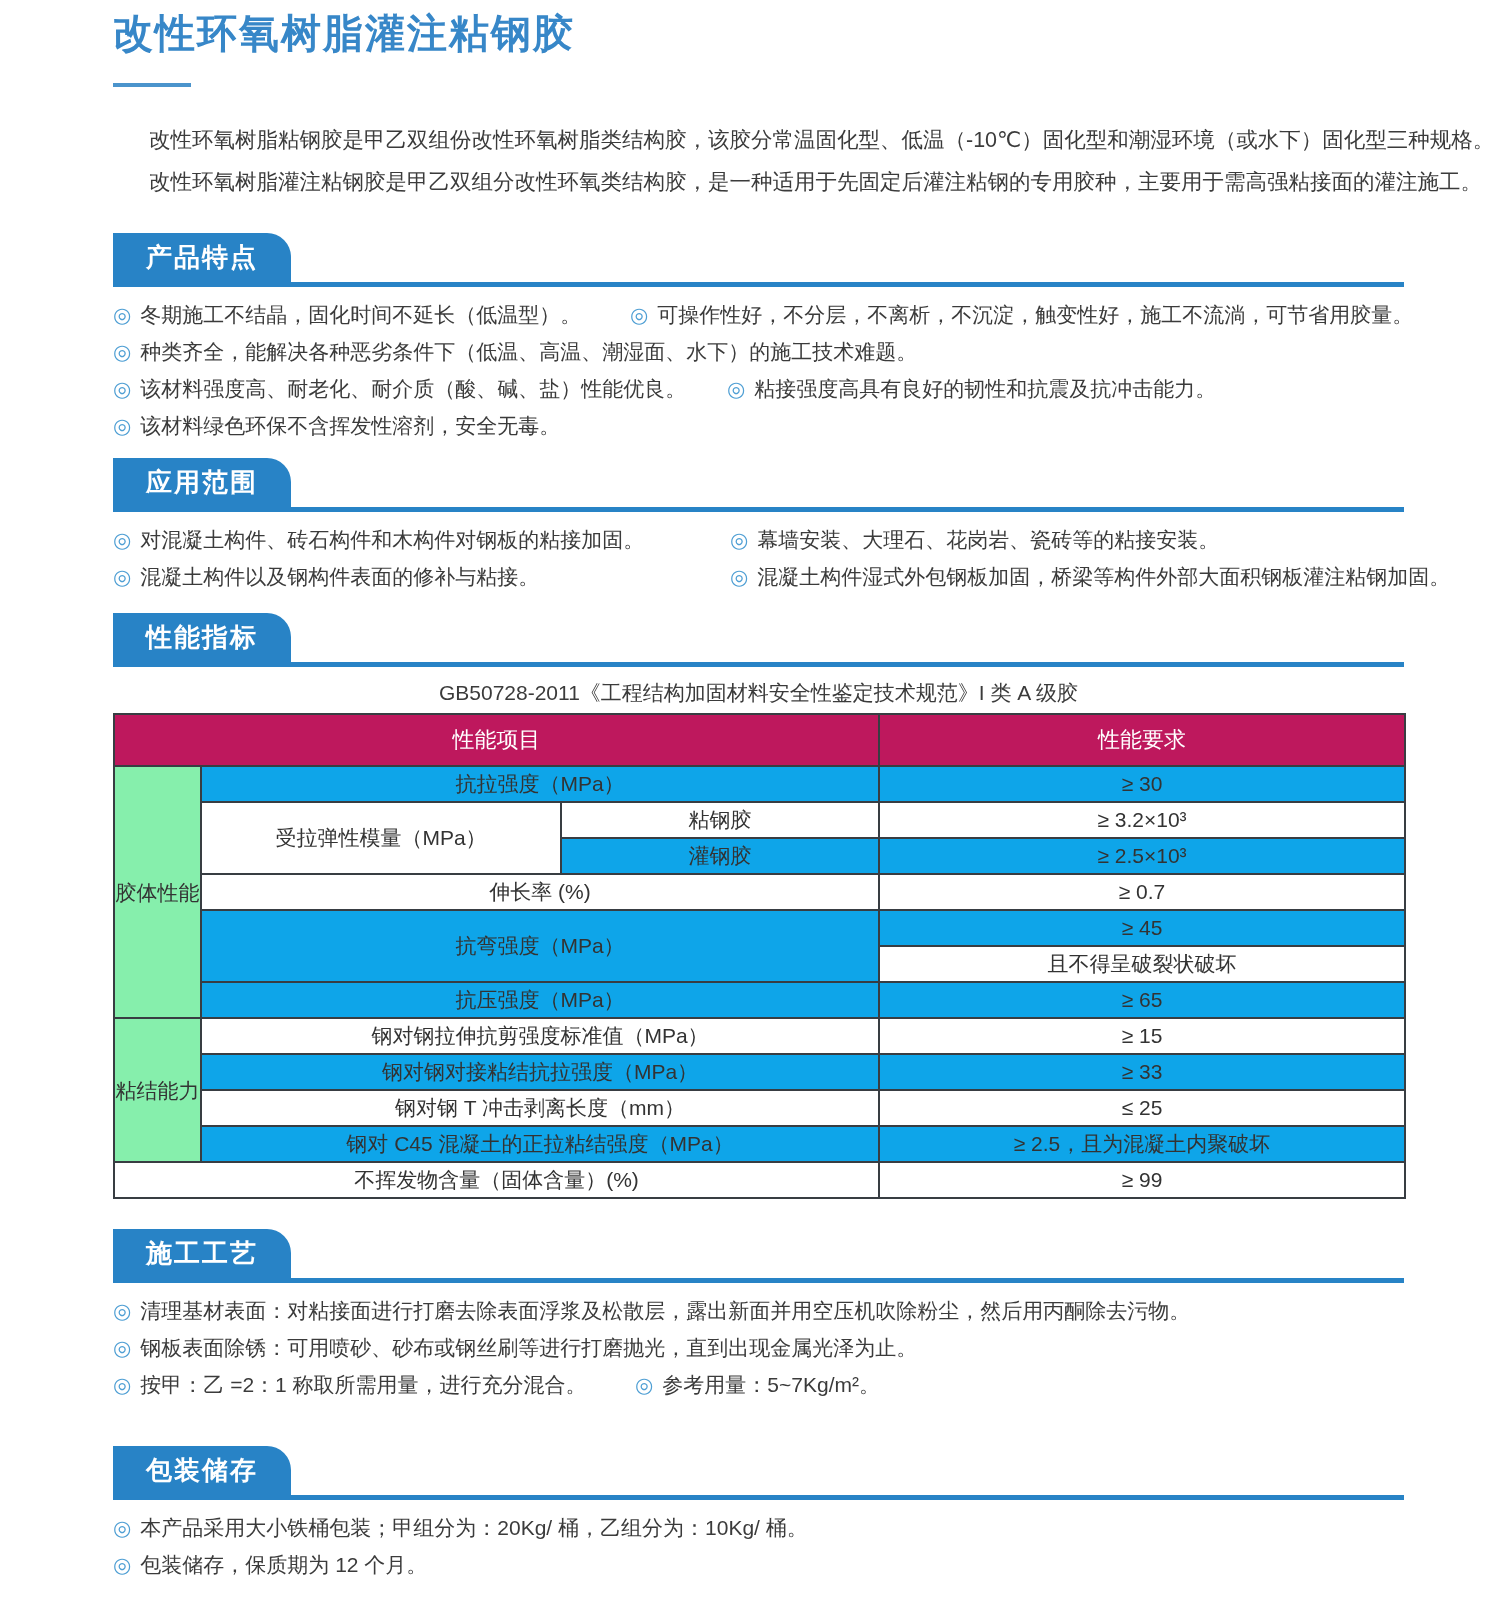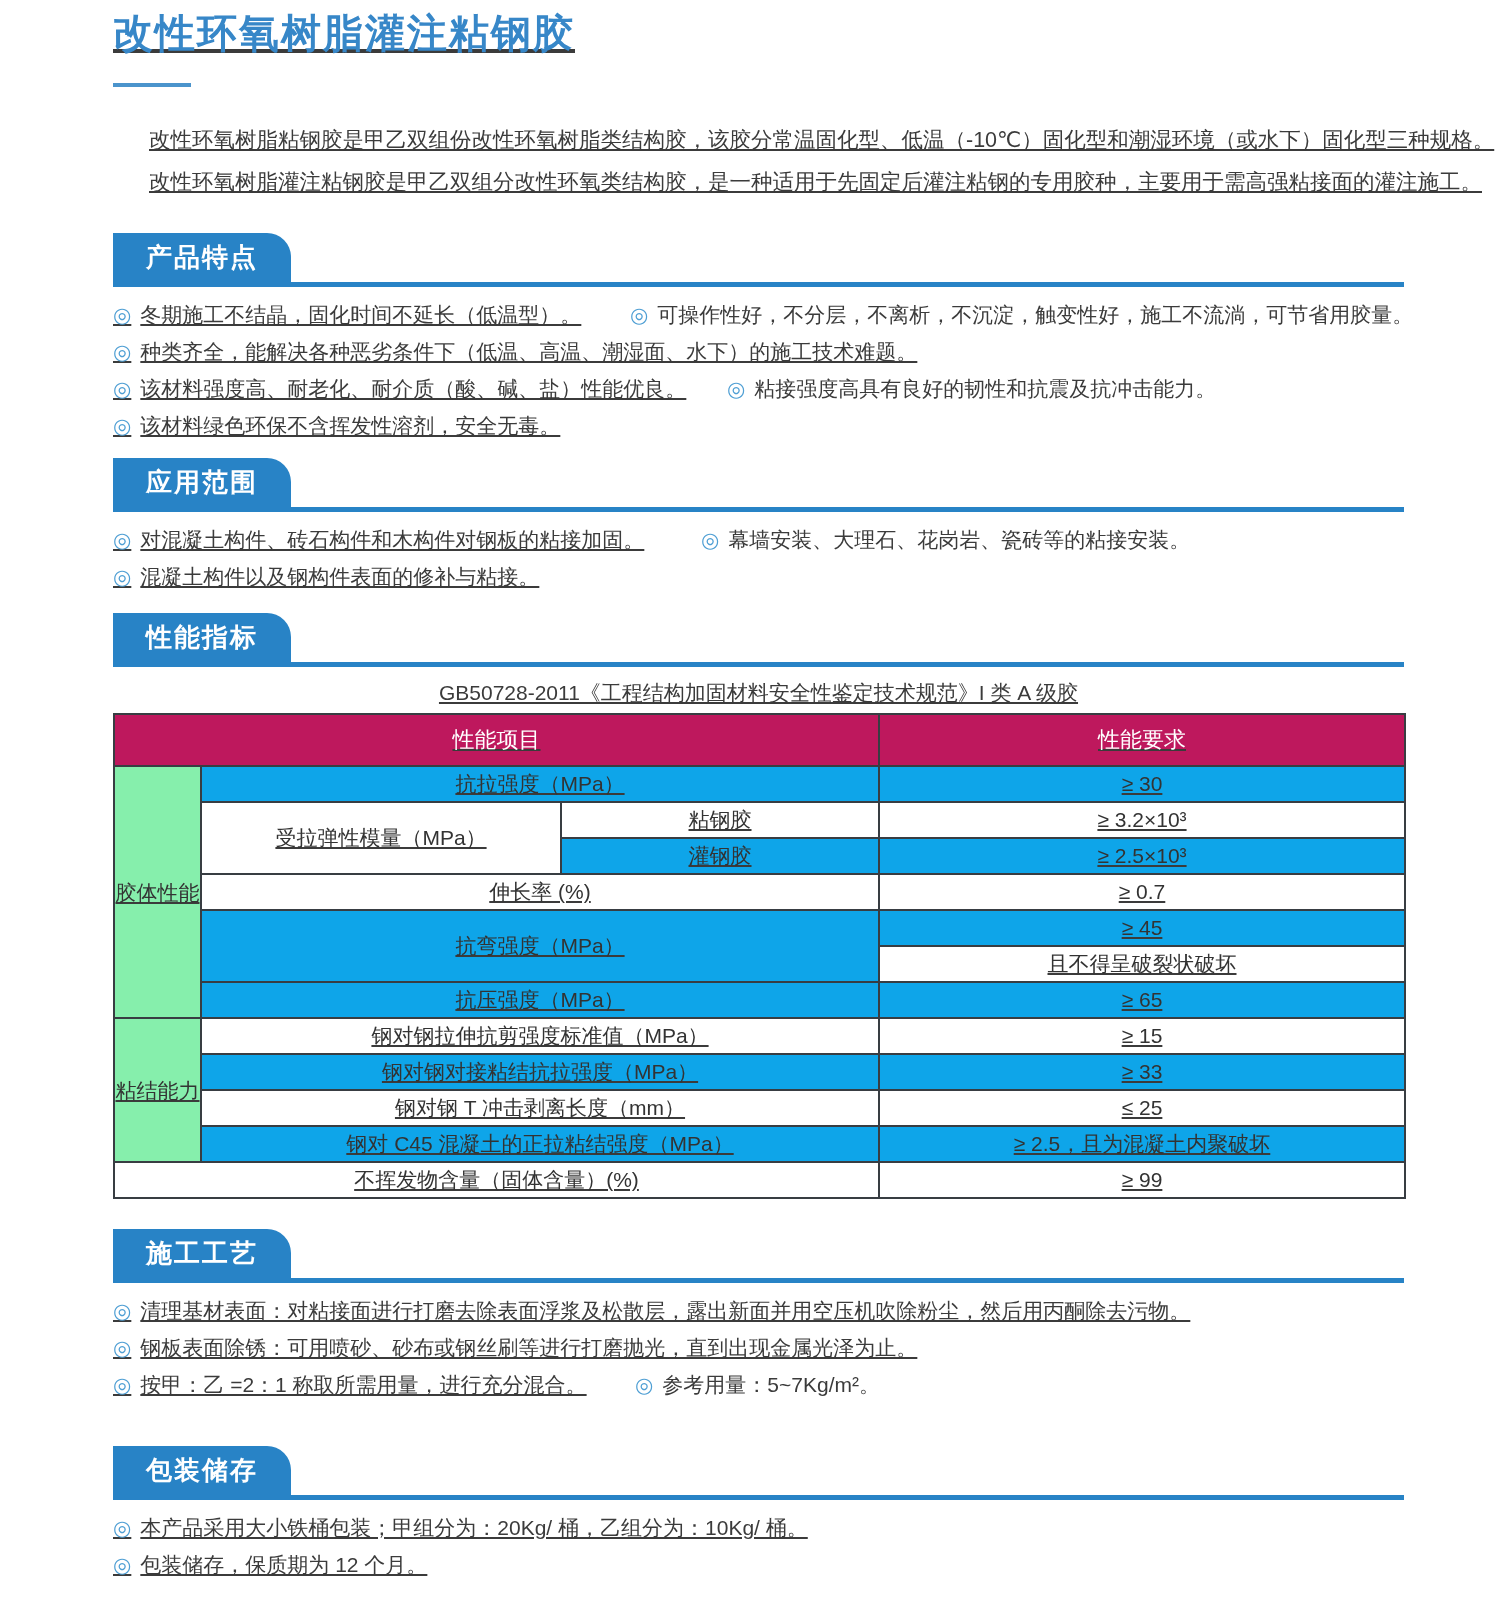--- a/index.html
+++ b/index.html
@@ -1,21 +1,21 @@
 <!DOCTYPE html>
 <html><head>
 <meta charset="utf-8">
 <style>
   html,body { margin:0; padding:0; }
   body {
     width:1503px; height:1600px; background:#ffffff;
     font-family:"Liberation Sans","DejaVu Sans",sans-serif;
     color:#3b3b3b; overflow:hidden;
   }
-  .content { padding:0 99px 0 113px;text-decoration:underline; }
+  .content { padding:0 99px 0 113px; }
 
   
   .page-title {
     margin-top:6px; font-size:40px; font-weight:bold;
     color:#3787c8; letter-spacing:2px;
   }
   .title-underline { width:78px; height:4px; background:#4b94cc; margin-top:22px; }
 
   
   .intro { margin-top:32px; padding-left:36px; font-size:21.5px; line-height:42px; color:#3b3b3b; }
@@ -31,21 +31,21 @@
   }
   .rule { height:5px; background:#2883c6; }
 
   
   .b-list { margin-top:9px; }
   .b-row { position:relative; height:37px; line-height:37px; font-size:21px; white-space:nowrap; }
   .b-item .bullet { color:#4f9fd4; margin-right:9px; font-size:21px; }
   .b-item.abs { position:absolute; top:0; }
   .off-517 { left:517px; }
   .off-614 { left:614px; }
-  .off-592 { left:588px; }
+  .off-592 { left:617px; }
   .off-522 { left:522px; }
 
   
   .tbl-caption { margin-top:12px; text-align:center; font-size:21px; color:#3b3b3b; }
   table.perf {
     border-collapse:collapse; table-layout:fixed; width:1291px; margin-top:6px;
   }
   table.perf th, table.perf td {
     border:2px solid #383d42; text-align:center; vertical-align:middle;
     font-size:21px; color:#333333; padding:0; font-weight:normal;
@@ -103,20 +103,21 @@
     <span class="tab">应用范围</span>
     <div class="rule"></div>
   </div>
   <div class="b-list">
     <div class="b-row">
       <span class="b-item"><span class="bullet">◎</span><span>对混凝土构件、砖石构件和木构件对钢板的粘接加固。</span></span>
       <span class="b-item abs off-592"><span class="bullet">◎</span><span>幕墙安装、大理石、花岗岩、瓷砖等的粘接安装。</span></span>
     </div>
     <div class="b-row">
       <span class="b-item"><span class="bullet">◎</span><span>混凝土构件以及钢构件表面的修补与粘接。</span></span>
+      <span class="b-item abs off-592"><span class="bullet">◎</span><span>混凝土构件湿式外包钢板加固，桥梁等构件外部大面积钢板灌注粘钢加固。</span></span>
     </div>
   </div>
 
   <div class="section-head mt-perf">
     <span class="tab">性能指标</span>
     <div class="rule"></div>
   </div>
   <div class="tbl-caption">GB50728-2011《工程结构加固材料安全性鉴定技术规范》I 类 A 级胶</div>
 
   <table class="perf">

